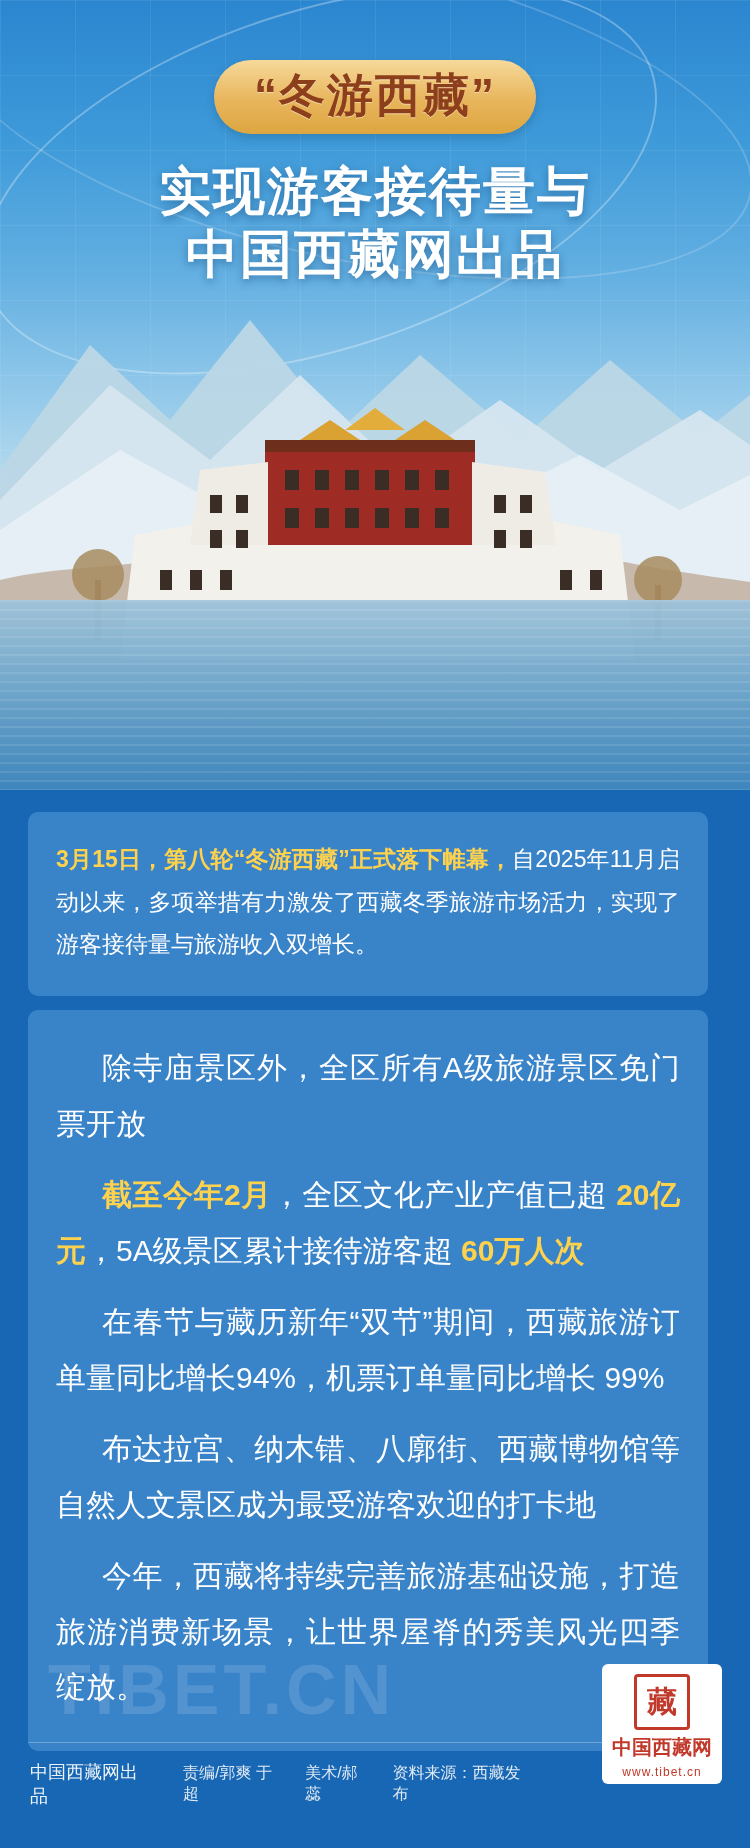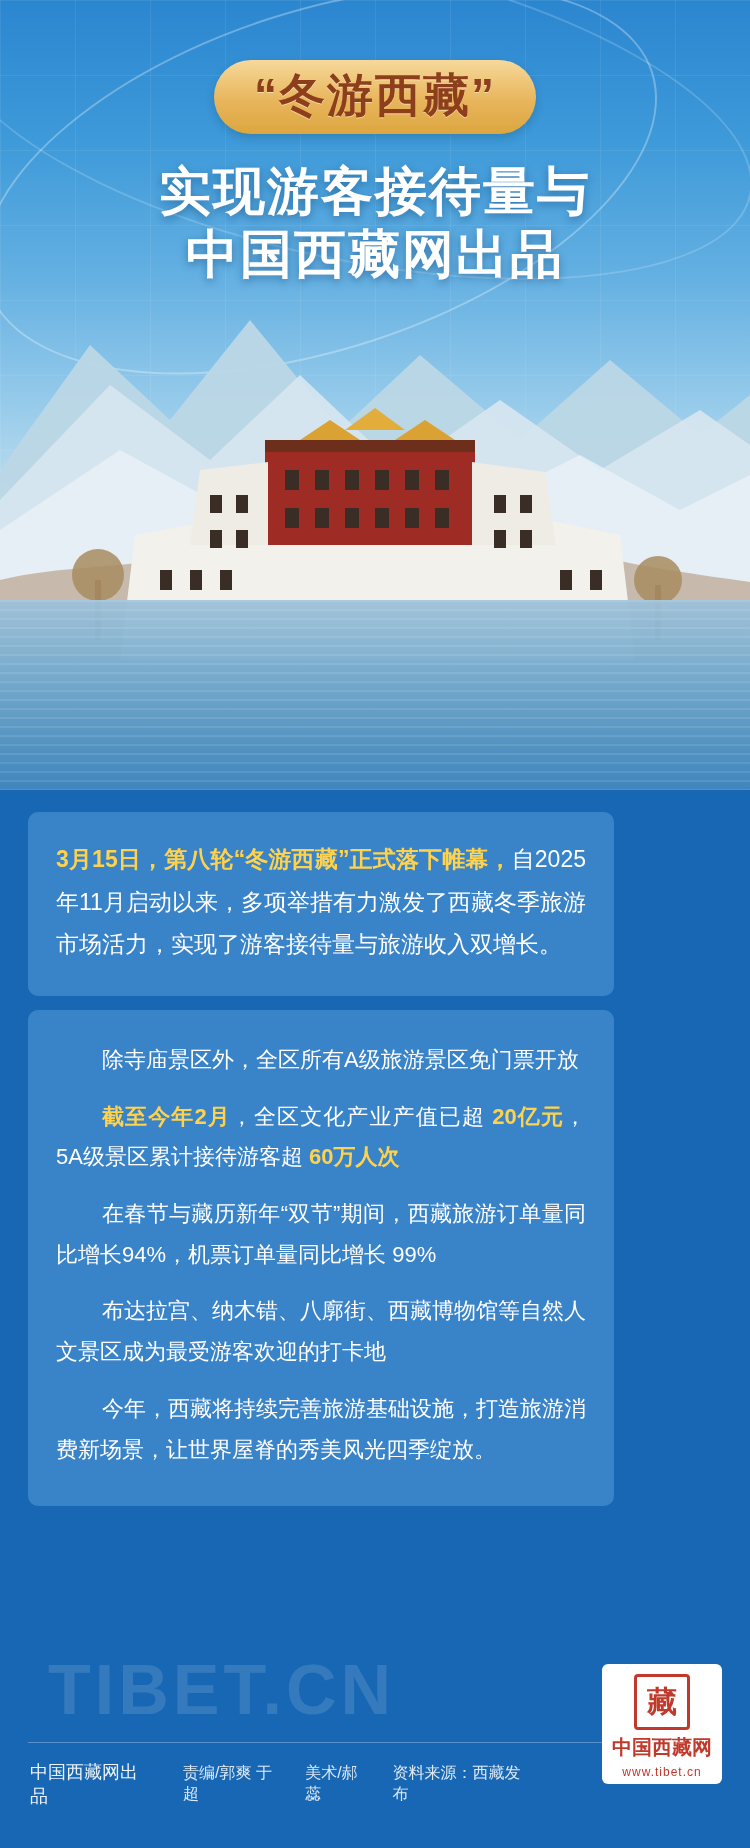--- a/index.html
+++ b/index.html
@@ -101,21 +101,21 @@
     font-weight: bold;
     line-height: 1.22;
     letter-spacing: 2px;
     text-shadow: 0 3px 8px rgba(12,60,110,0.45);
   }
 
   
   .card {
     position: absolute;
     left: 28px;
-    width: 586px;
+    width: 680px;
     background: rgba(86,154,219,0.55);
     border-radius: 10px;
     color: #ffffff;
   }
   .card.lead {
     top: 812px;
     padding: 26px 28px 30px;
   }
   .card.lead p {
     font-size: 23px;
@@ -123,21 +123,21 @@
     text-indent: 0;
     text-align: justify;
   }
   .hl-orange { color: #ffd24d; font-weight: bold; }
 
   .card.list {
     top: 1010px;
     padding: 30px 28px 36px;
   }
   .card.list .item {
-    font-size: 22px;
+    font-size: 30px;
     line-height: 1.85;
     text-indent: 46px;
     margin-bottom: 16px;
     text-align: justify;
   }
   .card.list .item:last-child { margin-bottom: 0; }
   .pill {
     display: inline-block;
     background: linear-gradient(180deg, #f6d99a 0%, #e6b159 100%);
     color: #8d3f1c;

